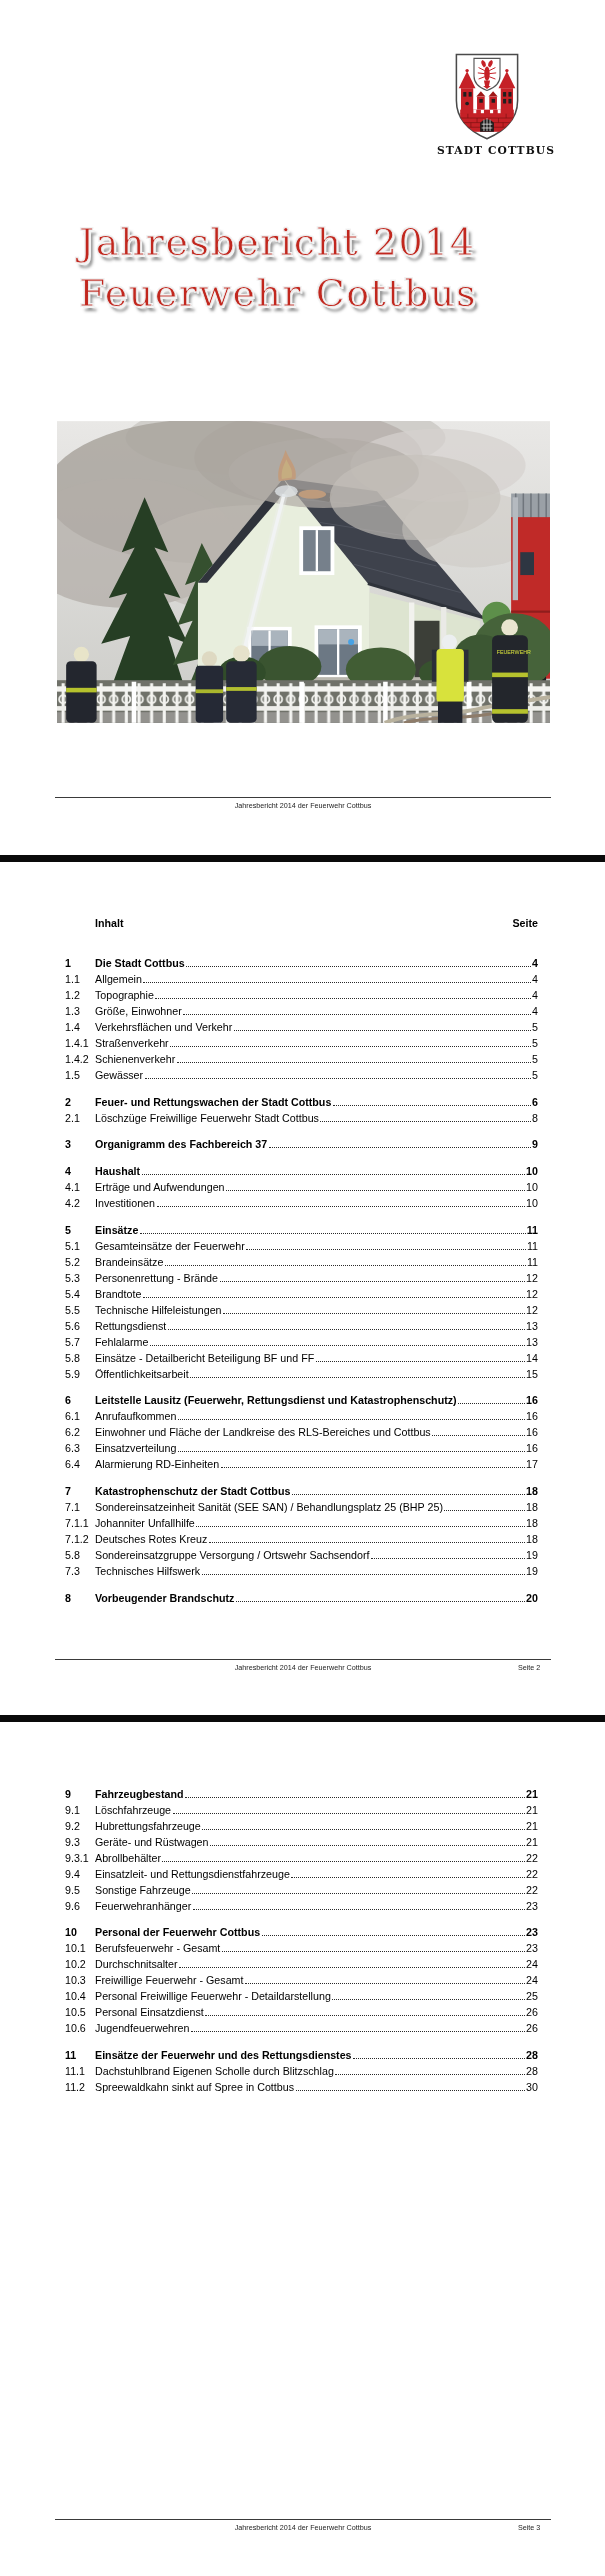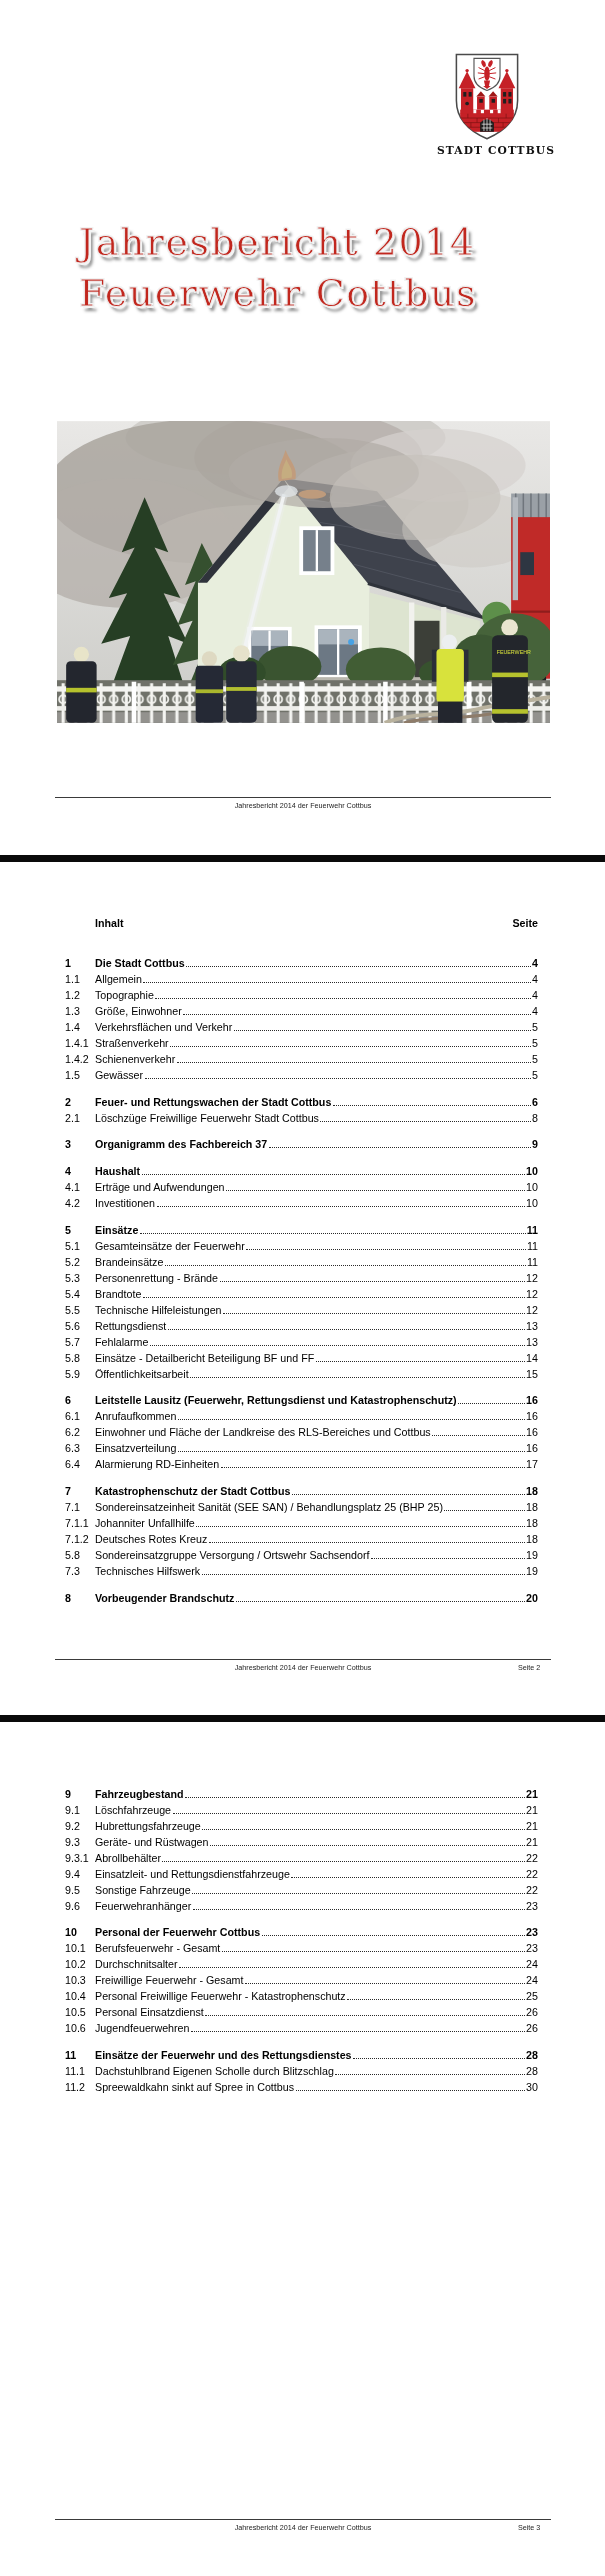--- a/index.html
+++ b/index.html
@@ -648,21 +648,21 @@
 
       <div class="toc-row">
         <span class="toc-num">10.3</span>
         <span class="toc-title">Freiwillige Feuerwehr - Gesamt</span>
         <span class="leader"></span>
         <span class="toc-page">24</span>
       </div>
 
       <div class="toc-row">
         <span class="toc-num">10.4</span>
-        <span class="toc-title">Personal Freiwillige Feuerwehr - Katastrophenschutz</span>
+        <span class="toc-title">Personal Freiwillige Feuerwehr - Detaildarstellung</span>
         <span class="leader"></span>
         <span class="toc-page">25</span>
       </div>
 
       <div class="toc-row">
         <span class="toc-num">10.5</span>
         <span class="toc-title">Personal Einsatzdienst</span>
         <span class="leader"></span>
         <span class="toc-page">26</span>
       </div>

